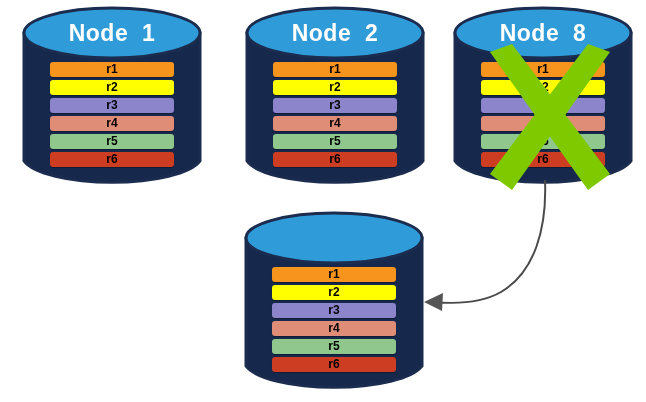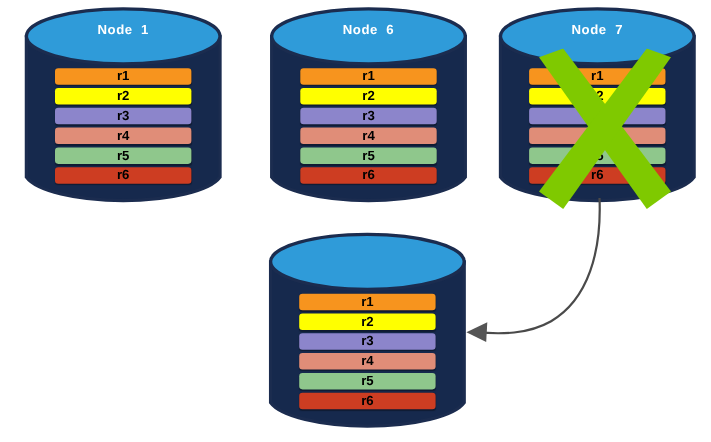--- a/index.html
+++ b/index.html
@@ -32,21 +32,21 @@
     height: 182px;
     overflow: visible;
   }
   .node-title {
     position: absolute;
     left: 0;
     top: 14px;
     width: 180px;
     text-align: center;
     color: #ffffff;
-    font-size: 12px;
+    font-size: 23px;
     font-weight: bold;
     letter-spacing: 0.5px;
     font-family: "Liberation Sans", sans-serif;
     white-space: pre;
     pointer-events: none;
   }
   .rows {
     position: absolute;
     left: 28px;
     top: 56px;
@@ -105,37 +105,37 @@
       <div class="row-bar" style="background:#8fc78c">r5</div>
       <div class="row-bar" style="background:#cd3d22">r6</div>
     </div>
   </div>
 
   <div class="node" id="node2">
     <svg class="node-svg" viewBox="0 0 180 182">
       <path d="M2,27 L2,155 A90,27 0 0 0 178,155 L178,27 Z" fill="#16294d" stroke="#1b2c4f" stroke-width="3"></path>
       <ellipse cx="90" cy="27" rx="88" ry="25" fill="#2f9bd9" stroke="#1b2c4f" stroke-width="3"></ellipse>
     </svg>
-    <div class="node-title">Node  6</div>
+    <div class="node-title">Node  2</div>
     <div class="rows">
       <div class="row-bar" style="background:#f7941e">r1</div>
       <div class="row-bar" style="background:#ffff00">r2</div>
       <div class="row-bar" style="background:#8c85cb">r3</div>
       <div class="row-bar" style="background:#e08d78">r4</div>
       <div class="row-bar" style="background:#8fc78c">r5</div>
       <div class="row-bar" style="background:#cd3d22">r6</div>
     </div>
   </div>
 
   <div class="node" id="node3">
     <svg class="node-svg" viewBox="0 0 180 182">
       <path d="M2,27 L2,155 A90,27 0 0 0 178,155 L178,27 Z" fill="#16294d" stroke="#1b2c4f" stroke-width="3"></path>
       <ellipse cx="90" cy="27" rx="88" ry="25" fill="#2f9bd9" stroke="#1b2c4f" stroke-width="3"></ellipse>
     </svg>
-    <div class="node-title">Node  7</div>
+    <div class="node-title">Node  8</div>
     <div class="rows">
       <div class="row-bar" style="background:#f7941e">r1</div>
       <div class="row-bar" style="background:#ffff00">r2</div>
       <div class="row-bar" style="background:#8c85cb">r3</div>
       <div class="row-bar" style="background:#e08d78">r4</div>
       <div class="row-bar" style="background:#8fc78c">r5</div>
       <div class="row-bar" style="background:#cd3d22">r6</div>
     </div>
   </div>
 

